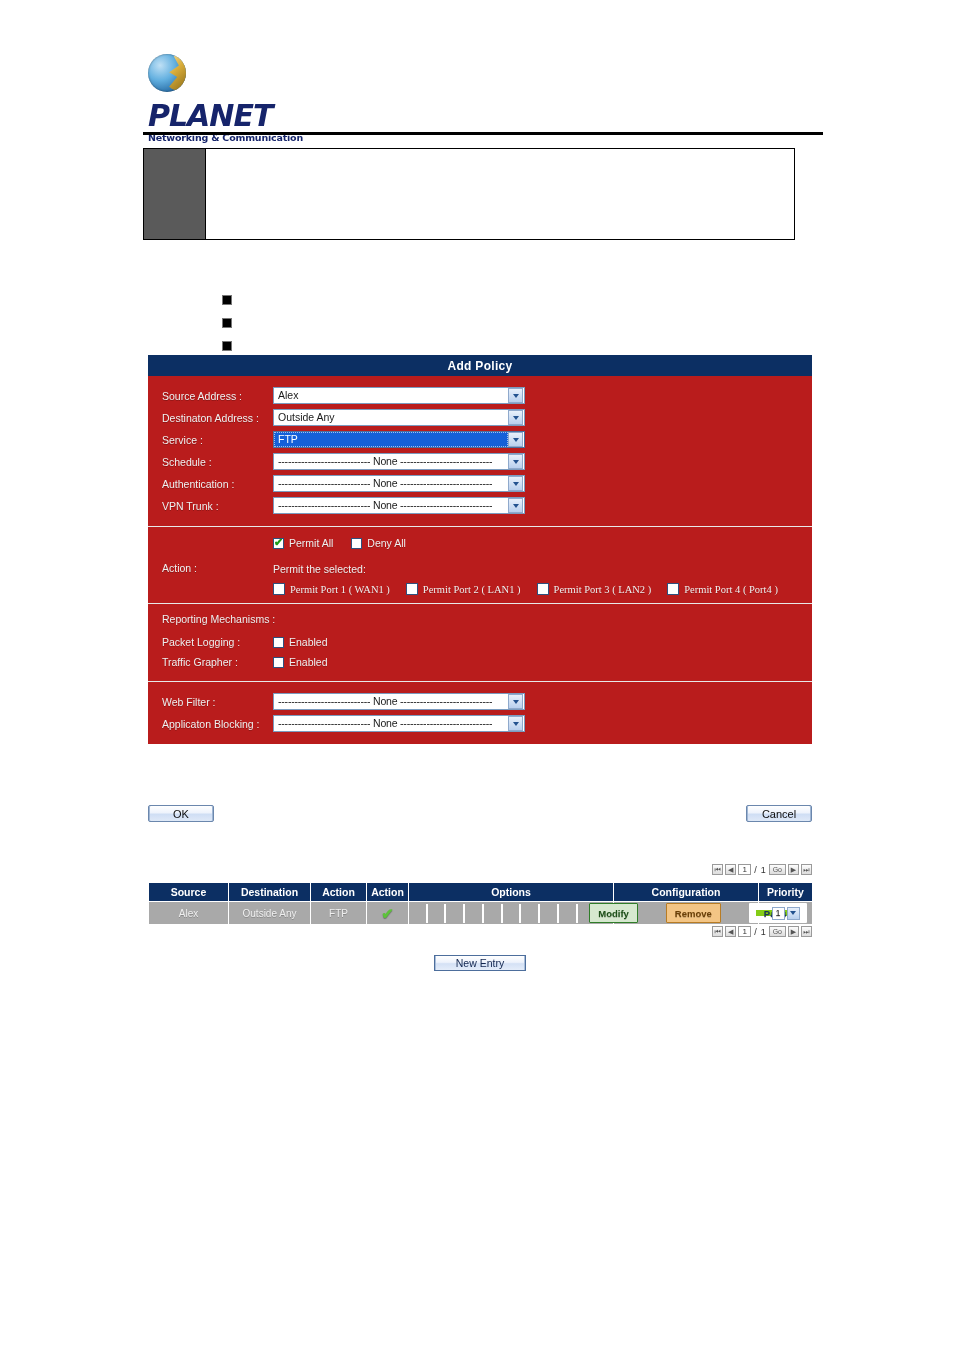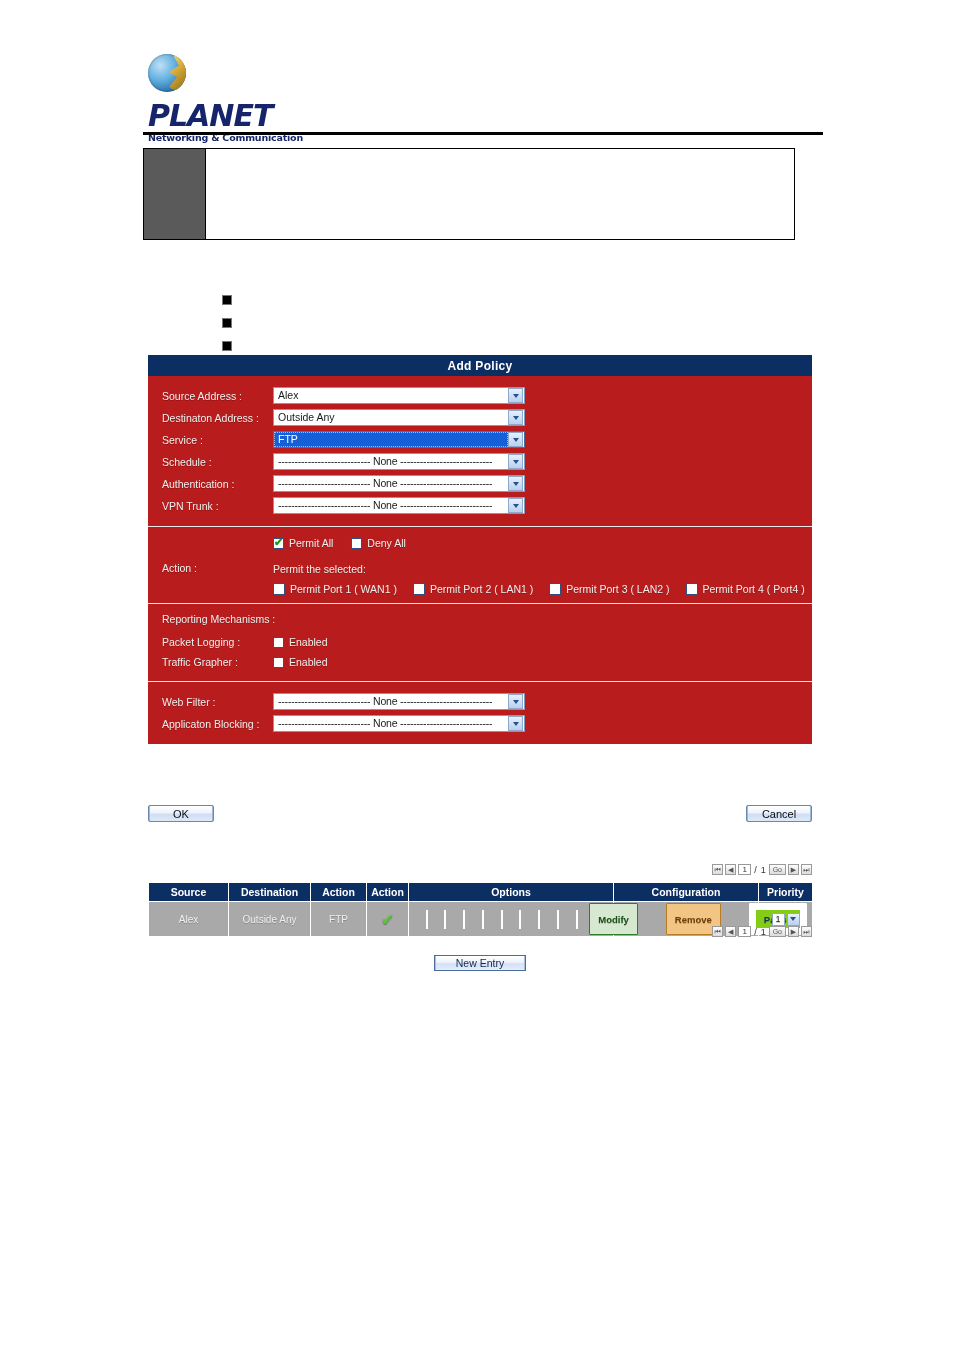--- a/index.html
+++ b/index.html
@@ -72,21 +72,21 @@
                   text-shadow:0 1px 0 rgba(0,0,0,.25); padding-top:25px; }
   .action-main { flex:1; }
   .radio-row { display:flex; align-items:center; gap:18px; margin-bottom:14px; }
   .chk { width:11px; height:11px; background:#fff; border:1px solid #30507d; flex:0 0 auto;
          position:relative; display:inline-block; }
   .chk.on:after { content:"\2714"; position:absolute; left:0px; top:-3px; font-size:11px;
                   color:#1a9a1a; font-weight:bold; line-height:13px; }
   .chk-lbl { font-size:10.5px; color:#efefef; margin-left:5px; text-shadow:0 1px 0 rgba(0,0,0,.2); }
   .opt-item { display:flex; align-items:center; }
   .permit-hint { font-size:10.5px; color:#efefef; margin-bottom:8px; text-shadow:0 1px 0 rgba(0,0,0,.2); }
-  .ports-row { display:flex; gap:16px; }
+  .ports-row { display:flex; gap:16px;font-family:Liberation Serif, serif; }
   .ports-row .chk { width:12px; height:12px; }
 
   
   .rep-title { font-size:10.5px; color:#efefef; padding-left:14px; margin-bottom:7px;
                text-shadow:0 1px 0 rgba(0,0,0,.2); }
   .rep-row { display:flex; align-items:center; height:20px; }
   .rep-lbl { width:125px; padding-left:14px; font-size:10.5px; color:#efefef;
              text-shadow:0 1px 0 rgba(0,0,0,.2); }
 
   
@@ -127,21 +127,21 @@
                height:19px; border:1px solid #ffffff; text-align:center; }
   .ptable td { background:#a9a9a9; height:21px; font-size:10px; color:#efefef;
                border:1px solid #ffffff; text-align:center;
                text-shadow:0 1px 0 rgba(0,0,0,.2); }
   .opt-cells { display:flex; height:19px; }
   .opt-cells span { flex:1; border-right:2px solid #fff; background:#a9a9a9; }
   .opt-cells span:last-child { border-right:none; }
   td.opts-td { padding:0; }
   .chk-green { color:#5dc23a; font-size:15px; font-weight:bold; text-shadow:0 1px 1px rgba(0,0,0,.35); line-height:1; }
   .cfg-wrap { display:flex; gap:4px; justify-content:center; align-items:center; }
-  .cfg-btn { height:32px; padding:0 8px; font-size:9.5px; font-weight:bold;
+  .cfg-btn { height:20px; padding:0 8px; font-size:9.5px; font-weight:bold;
              display:flex; align-items:center; justify-content:center; border-radius:1px;margin-left:24px; }
   .cfg-modify { background:#d6e8cf; border:1px solid #2f7d28; color:#1c4f18; }
   .cfg-remove { background:#f3c585; border:1px solid #b87c24; color:#6b3f06; }
   .cfg-pause  { background:#84cc16; border:7px solid #ffffff; color:#17325c; }
   .prio-wrap { display:flex; align-items:center; justify-content:center; gap:2px; }
   .prio-val { background:#fff; color:#222; font-size:9px; width:13px; height:13px;
               border:1px solid #8fa9cc; line-height:11px; }
   .prio-arrow { width:13px; height:13px; background:linear-gradient(#e8f0fb,#b9d0ee);
                 border:1px solid #8fa9cc; display:flex; align-items:center; justify-content:center; }
   .prio-arrow i { width:0;height:0;border-left:3px solid transparent;border-right:3px solid transparent;

